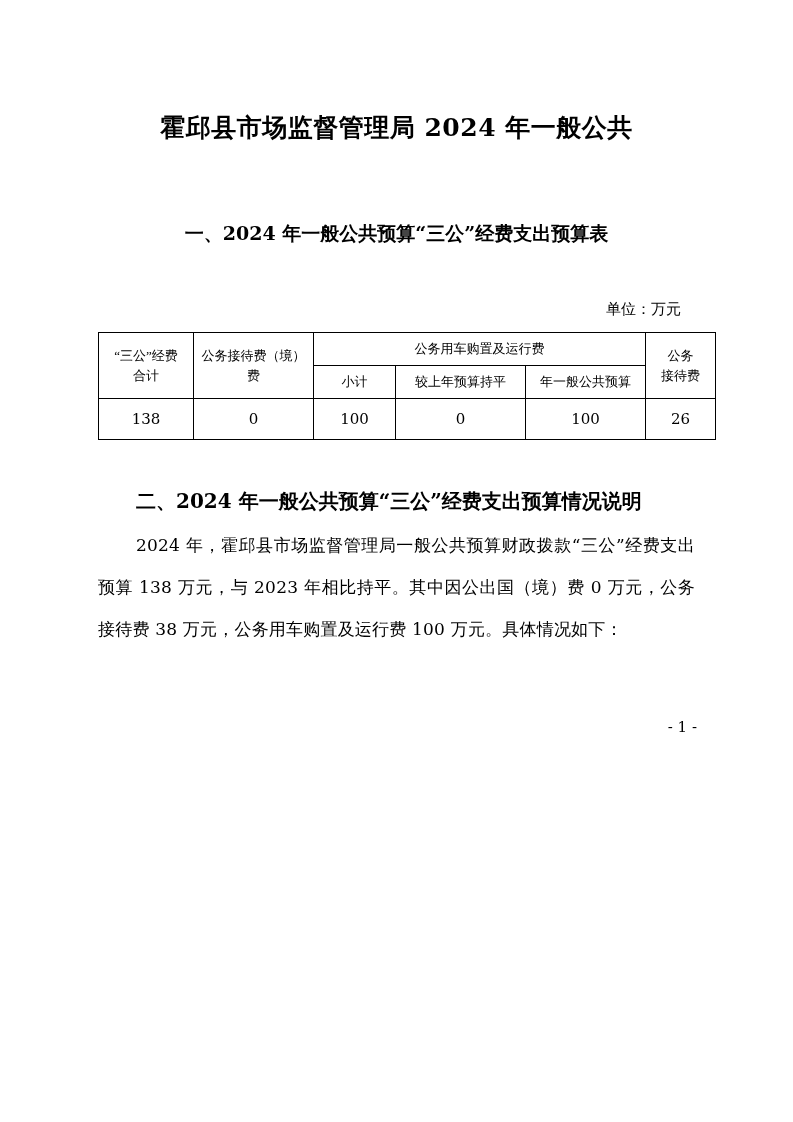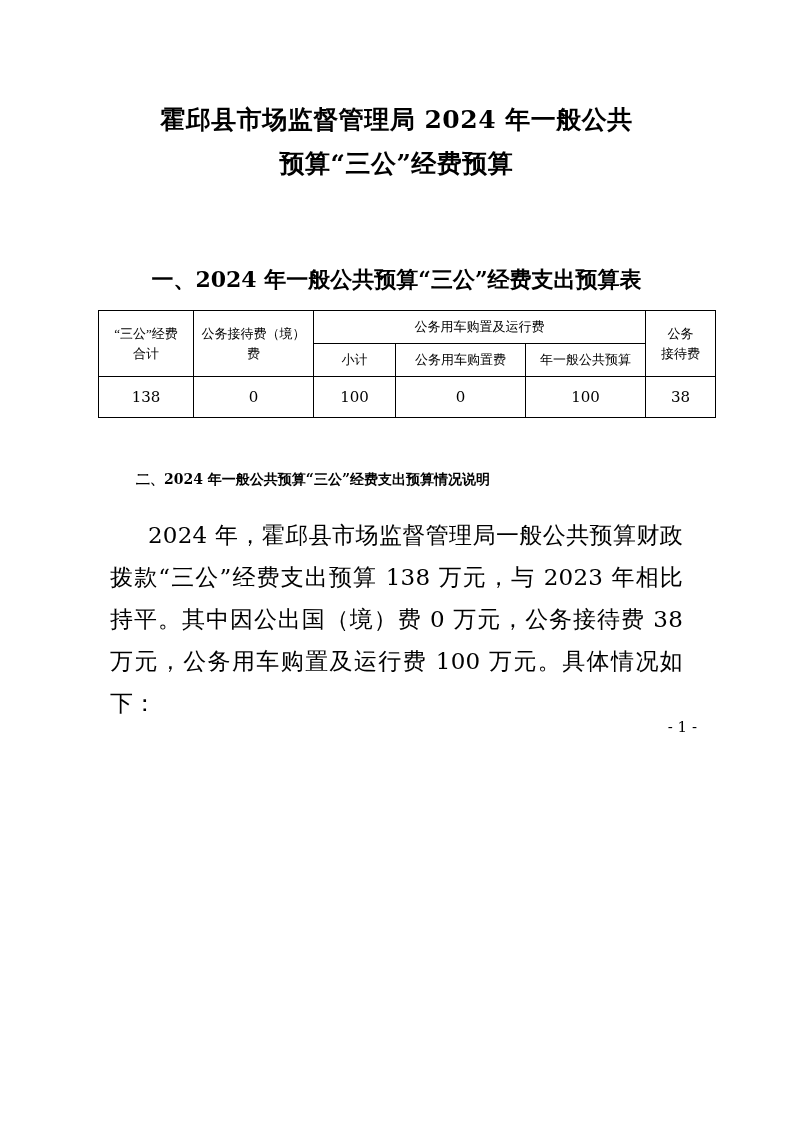--- a/index.html
+++ b/index.html
@@ -14,40 +14,40 @@
     font-family: "DejaVu Serif", "Liberation Serif", serif;
     color: #000000;
     overflow: hidden;
   }
   .page {
     position: absolute;
     left: 0; top: 0;
     width: 793px;
     height: 805px;
     box-sizing: border-box;
-    padding: 8px 98px;
+    padding: 16px 98px;
   }
   .doc-title {
     margin: 0;
     padding-top: 90px;
     text-align: center;
     font-size: 25px;
     font-weight: bold;
     line-height: 44px;
     letter-spacing: 0.5px;
     font-family: "DejaVu Serif", "Liberation Serif", serif;
   }
   .doc-title .line2 {
     display: block;
   }
   .section-heading {
-    margin: 14px;
+    margin: 4px;
     padding-top: 62px;
     text-align: center;
-    font-size: 22px;
+    font-size: 19px;
     font-weight: bold;
     line-height: 34px;
   }
   .unit-line {
     margin: 0;
     padding-top: 44px;
     padding-right: 14px;
     text-align: right;
     font-size: 15px;
     line-height: 22px;
@@ -82,28 +82,28 @@
   .col1 { width: 95px; }
   .col2 { width: 120px; }
   .col3 { width: 82px; }
   .col4 { width: 130px; }
   .col5 { width: 120px; }
   .col6 { width: 70px; }
   .hd-two-line span { display: block; font-family: Liberation Serif, serif; }
   .section-heading2 {
     margin: 0;
     padding-top: 40px;
-    font-size: 14px;
+    font-size: 20px;
     font-weight: bold;
     line-height: 42px;
     text-indent: 38px;
   }
   p.body {
-    margin: 12px;
-    font-size: 23px;
+    margin: 0;
+    font-size: 17px;
     line-height: 42px;
     text-align: justify;
     text-indent: 38px;
     letter-spacing: 0.2px;
   }
   p.body.first { padding-top: 2px; }
   .page-number {
     position: absolute;
     right: 96px;
     bottom: 68px;
@@ -111,25 +111,25 @@
     line-height: 20px;
   }
 </style>
 </head>
 <body>
 
 <div class="page">
 
   <h1 class="doc-title">
     <span>霍邱县市场监督管理局 2024 年一般公共</span>
-    <span class="line2">预算“三公”经费预算</span>
   </h1>
 
   <h2 class="section-heading">一、2024 年一般公共预算“三公”经费支出预算表</h2>
 
+  <p class="unit-line">单位：万元</p>
 
   <table class="budget">
     <colgroup>
       <col class="col1">
         <col class="col2">
         <col class="col3">
         <col class="col4">
         <col class="col5">
         <col class="col6">
     </colgroup>
@@ -141,30 +141,30 @@
         </td>
         <td class="tall" rowspan="2">公务接待费（境）费</td>
         <td class="h" colspan="3">公务用车购置及运行费</td>
         <td class="tall hd-two-line" rowspan="2">
           <span>公务</span>
           <span>接待费</span>
         </td>
       </tr>
       <tr>
         <td class="h">小计</td>
-        <td class="h">公务用车购置费</td>
+        <td class="h">较上年预算持平</td>
         <td class="h">年一般公共预算</td>
       </tr>
       <tr>
         <td class="val">138</td>
         <td class="val">0</td>
         <td class="val">100</td>
         <td class="val">0</td>
         <td class="val">100</td>
-        <td class="val">38</td>
+        <td class="val">26</td>
       </tr>
     </tbody>
   </table>
 
   <h2 class="section-heading2">二、2024 年一般公共预算“三公”经费支出预算情况说明</h2>
 
   <p class="body first">2024 年，霍邱县市场监督管理局一般公共预算财政拨款“三公”经费支出预算 138 万元，与 2023 年相比持平。其中因公出国（境）费 0 万元，公务接待费 38 万元，公务用车购置及运行费 100 万元。具体情况如下：</p>
 
   <div class="page-number">- 1 -</div>
 </div>

